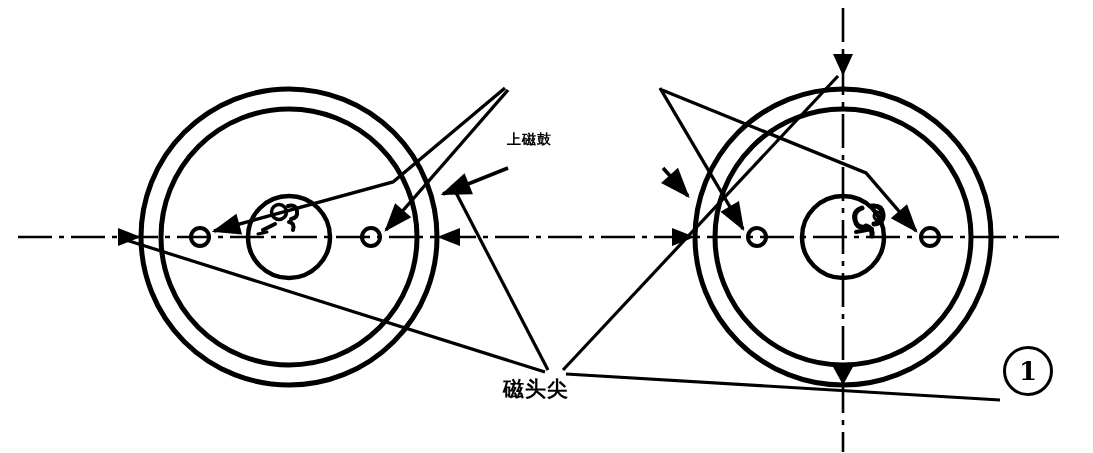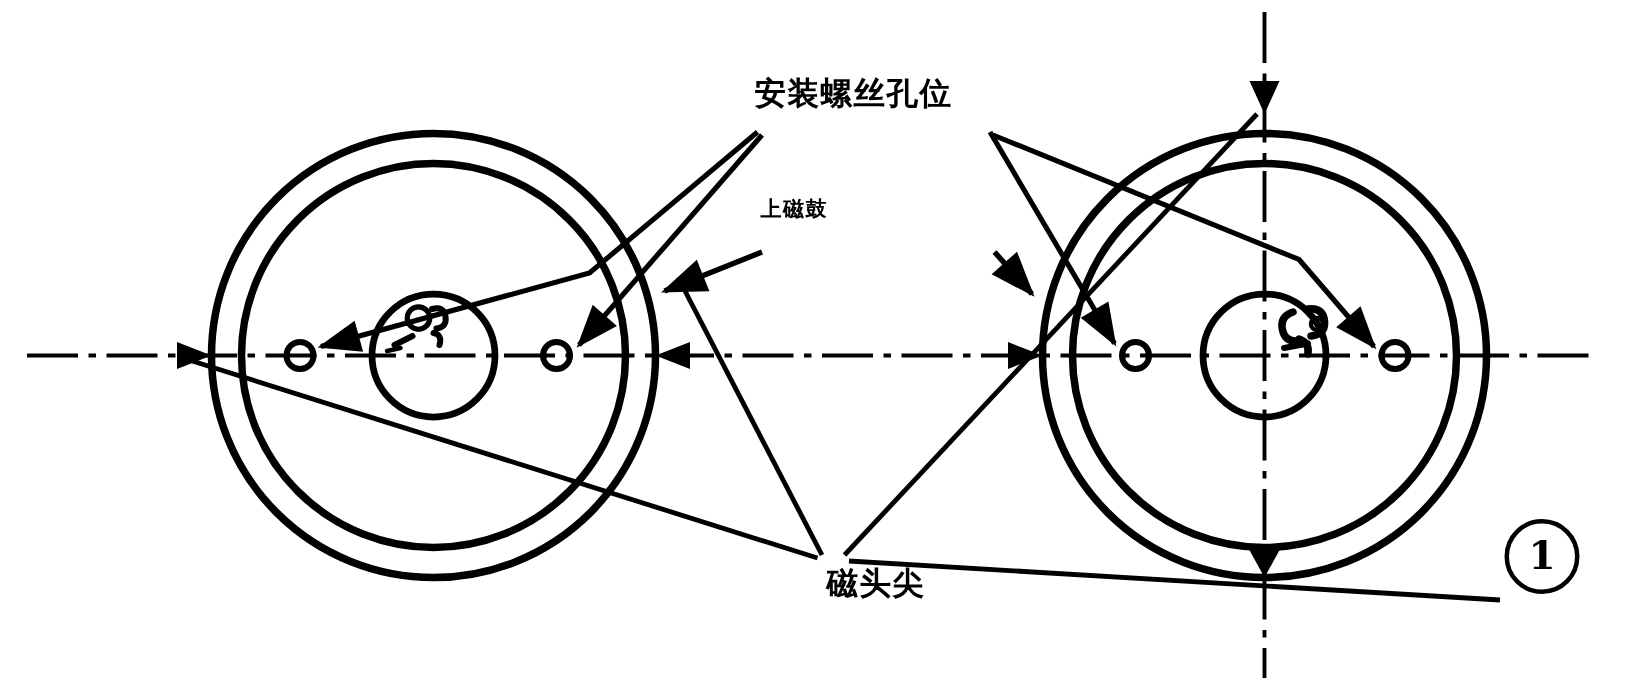--- a/index.html
+++ b/index.html
@@ -40,21 +40,20 @@
   }
   #label-upper-drum {
     left: 507px;
     top: 131px;
     font-size: 14px;
   }
   #label-head-tip {
     left: 503px;
     top: 375px;
     font-size: 21px;
-    margin-left: 48px;
   }
   #figure-number {
     position: absolute;
     left: 1003px;
     top: 346px;
     width: 44px;
     height: 44px;
     border: 3px solid #000;
     border-radius: 50%;
     color: #000;
@@ -146,21 +145,20 @@
       <path d="M548,370 L452,185"></path>
 
       <path d="M545,372 L126,240"></path>
 
       <path d="M563,370 L838,76"></path>
 
       <path d="M566,374 L1000,400"></path>
     </g>
   </svg>
 
-  <div class="lbl" id="label-screw-holes">安装螺丝孔位</div>
 
   <div class="lbl" id="label-upper-drum">上磁鼓</div>
 
   <div class="lbl" id="label-head-tip">磁头尖</div>
 
   <div id="figure-number">1</div>
 
 </div>
 
 </body></html>

